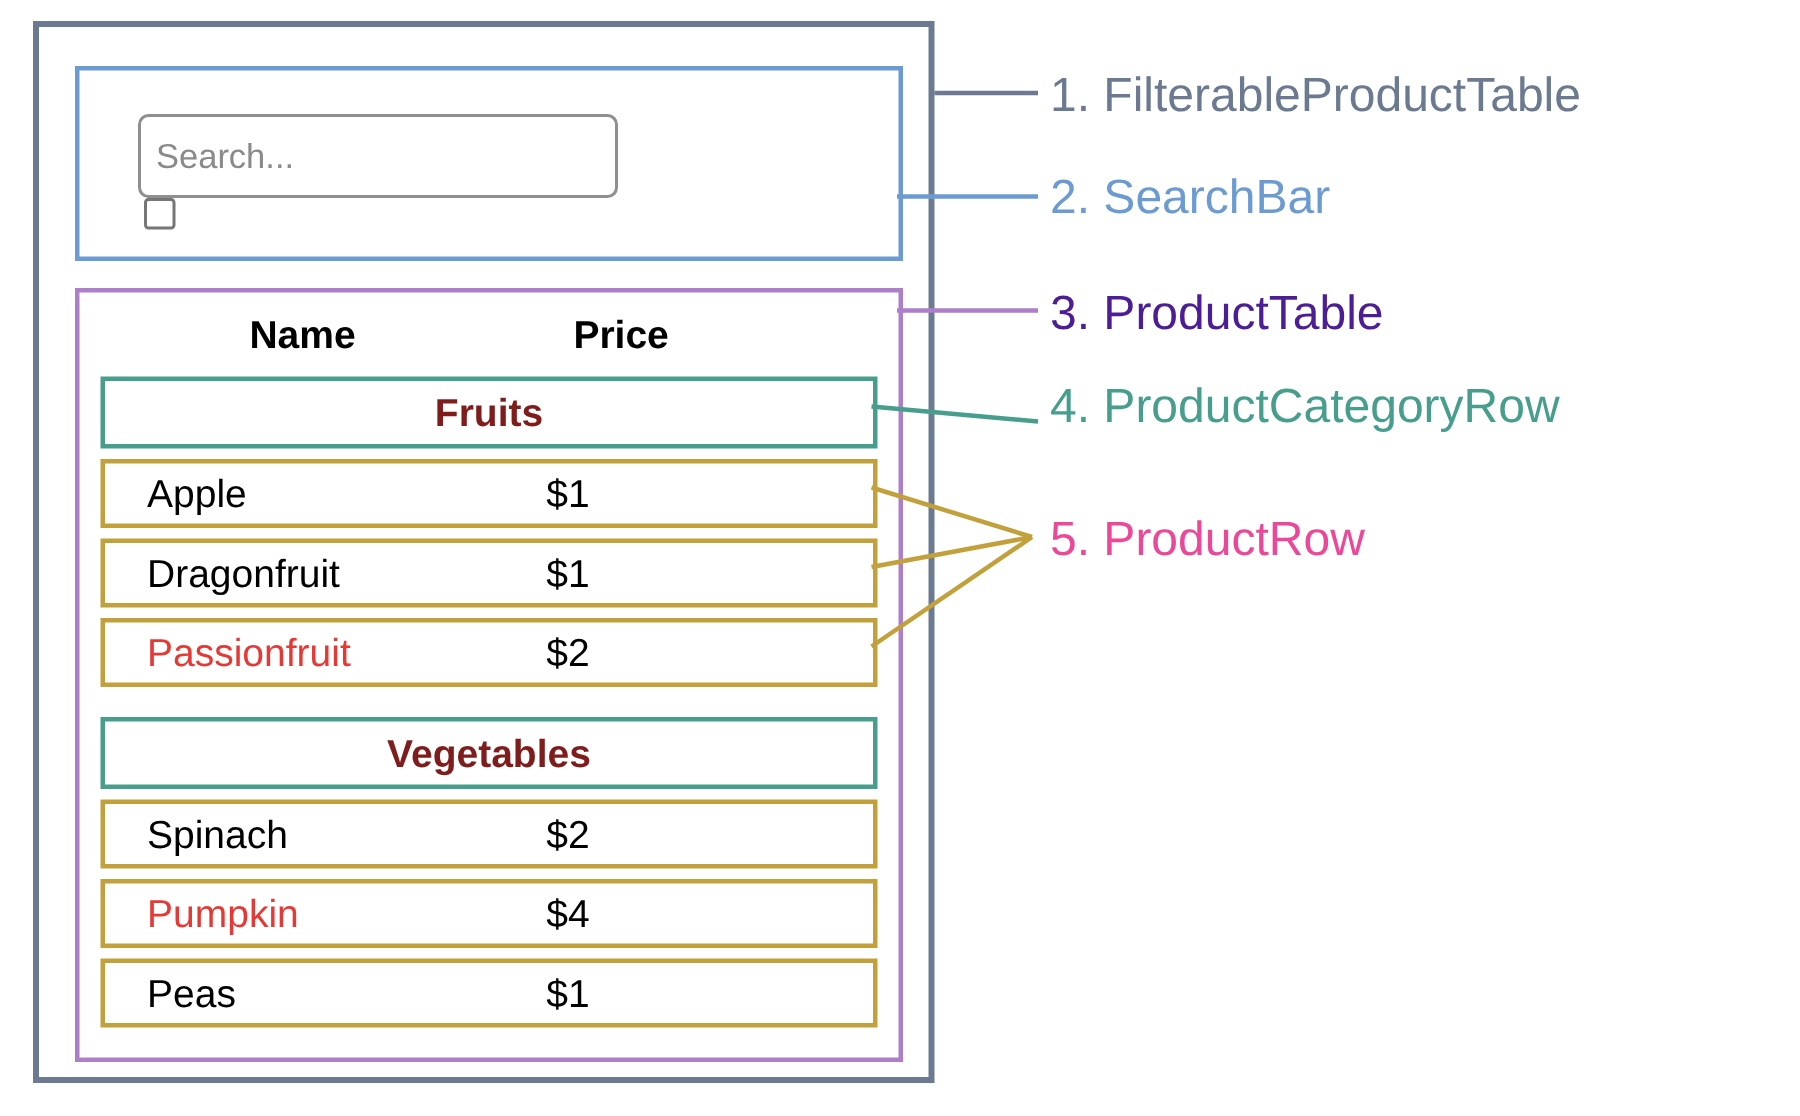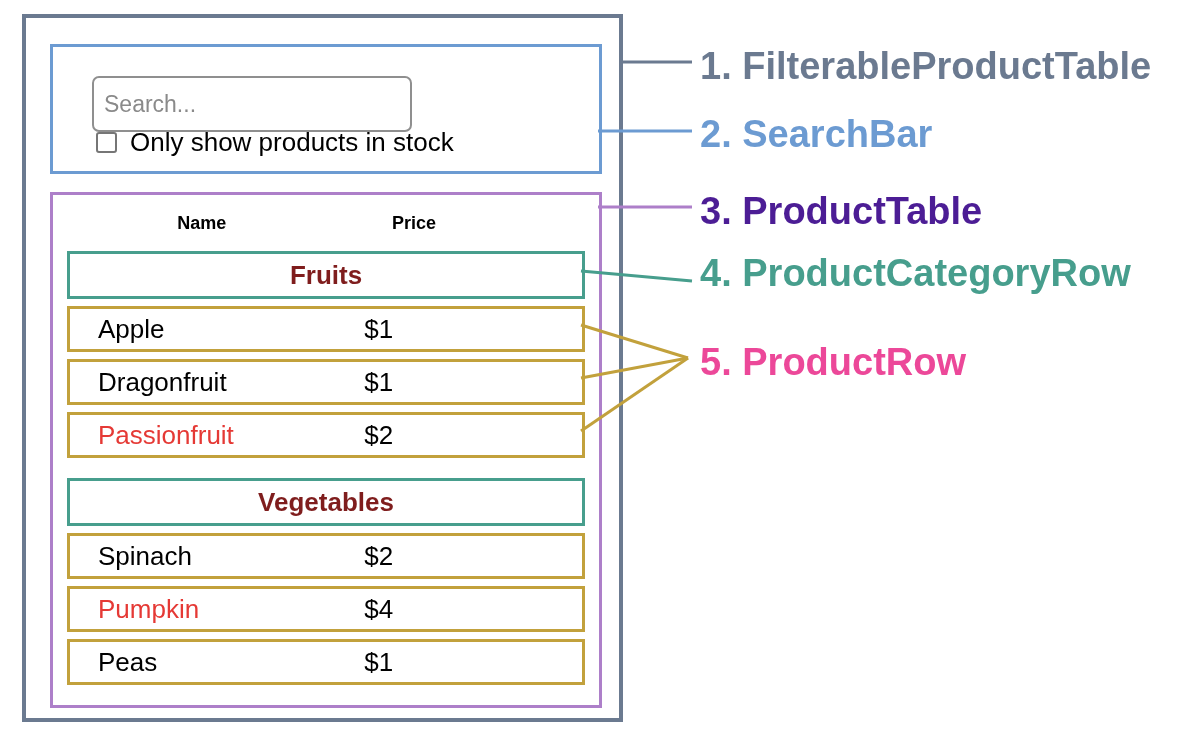--- a/index.html
+++ b/index.html
@@ -21,55 +21,54 @@
   .searchbar-box{left:46px;top:40px;width:552px;height:130px;border:3px solid var(--c-blue);background:#fff;}
   .search-input{left:88px;top:72px;width:320px;height:56px;border:2px solid #8f8f8f;border-radius:7px;
     font-size:23px;padding:0 10px;color:#333;outline:none;font-family:"Liberation Sans",sans-serif;background:#fff;}
   .search-input::placeholder{color:#8a8a8a;}
   .checkbox-row{left:92px;top:122px;height:32px;display:flex;align-items:center;gap:13px;}
   .checkbox{width:21px;height:21px;border:2px solid #767676;border-radius:3px;background:#fff;flex:0 0 auto;cursor:pointer;}
   .checkbox-label{font-size:26px;color:#000;}
 
   .product-table-box{left:46px;top:188px;width:552px;height:516px;border:3px solid var(--c-purple);
     padding:10px 14px 0;background:#fff;}
-  .hdr-row{display:flex;margin-top:2px;font-weight:bold;font-size:18px;line-height:32px;color:#000;}
+  .hdr-row{display:flex;margin-top:2px;font-weight:bold;font-size:26px;line-height:32px;color:#000;}
   .hdr-name{width:52%;text-align:center;}
   .hdr-price{width:30%;text-align:center;}
 
   .category-row{margin-top:12px;border:3px solid var(--c-teal);text-align:center;
     font-weight:bold;font-size:26px;line-height:30px;padding:6px 0;color:#7f1d1d;background:#fff;}
   .category-row.veg{margin-top:20px;}
 
   .product-row{margin-top:7px;border:3px solid var(--c-gold);display:flex;align-items:center;
     font-size:26px;line-height:30px;padding:5px 0;background:#fff;}
   .cell-name{width:52%;padding-left:28px;color:#000;}
   .cell-price{padding-left:28px;color:#000;}
 
   
-  .legend-label{left:700px;font-size:38px;font-weight:bold;white-space:nowrap;}
+  .legend-label{left:700px;font-size:32px;font-weight:normal;white-space:nowrap;}
   .lbl-1{top:45px;}
   .lbl-2{top:113px;}
   .lbl-3{top:190px;}
   .lbl-4{top:252px;}
   .lbl-5{top:341px;}
 
   
   .connectors{left:0;top:0;width:1200px;height:744px;pointer-events:none;}
   .connectors line{stroke-width:3px;}
 </style>
 </head>
 <body>
 
 <div class="abs outer-box">
 
   <div class="abs searchbar-box" style="left:24px;top:26px;"></div>
   <input type="text" class="abs search-input" style="left: 66px; top: 58px;" placeholder="Search...">
   <div class="abs checkbox-row" style="left:70px;top:108px;">
     <span class="checkbox"></span>
-    <span class="checkbox-label">Only show products in stock</span>
   </div>
 
   <div class="abs product-table-box" style="left:24px;top:174px;">
     <div class="hdr-row">
       <span class="hdr-name">Name</span>
       <span class="hdr-price">Price</span>
     </div>
 
     <div class="category-row">Fruits</div>
 

